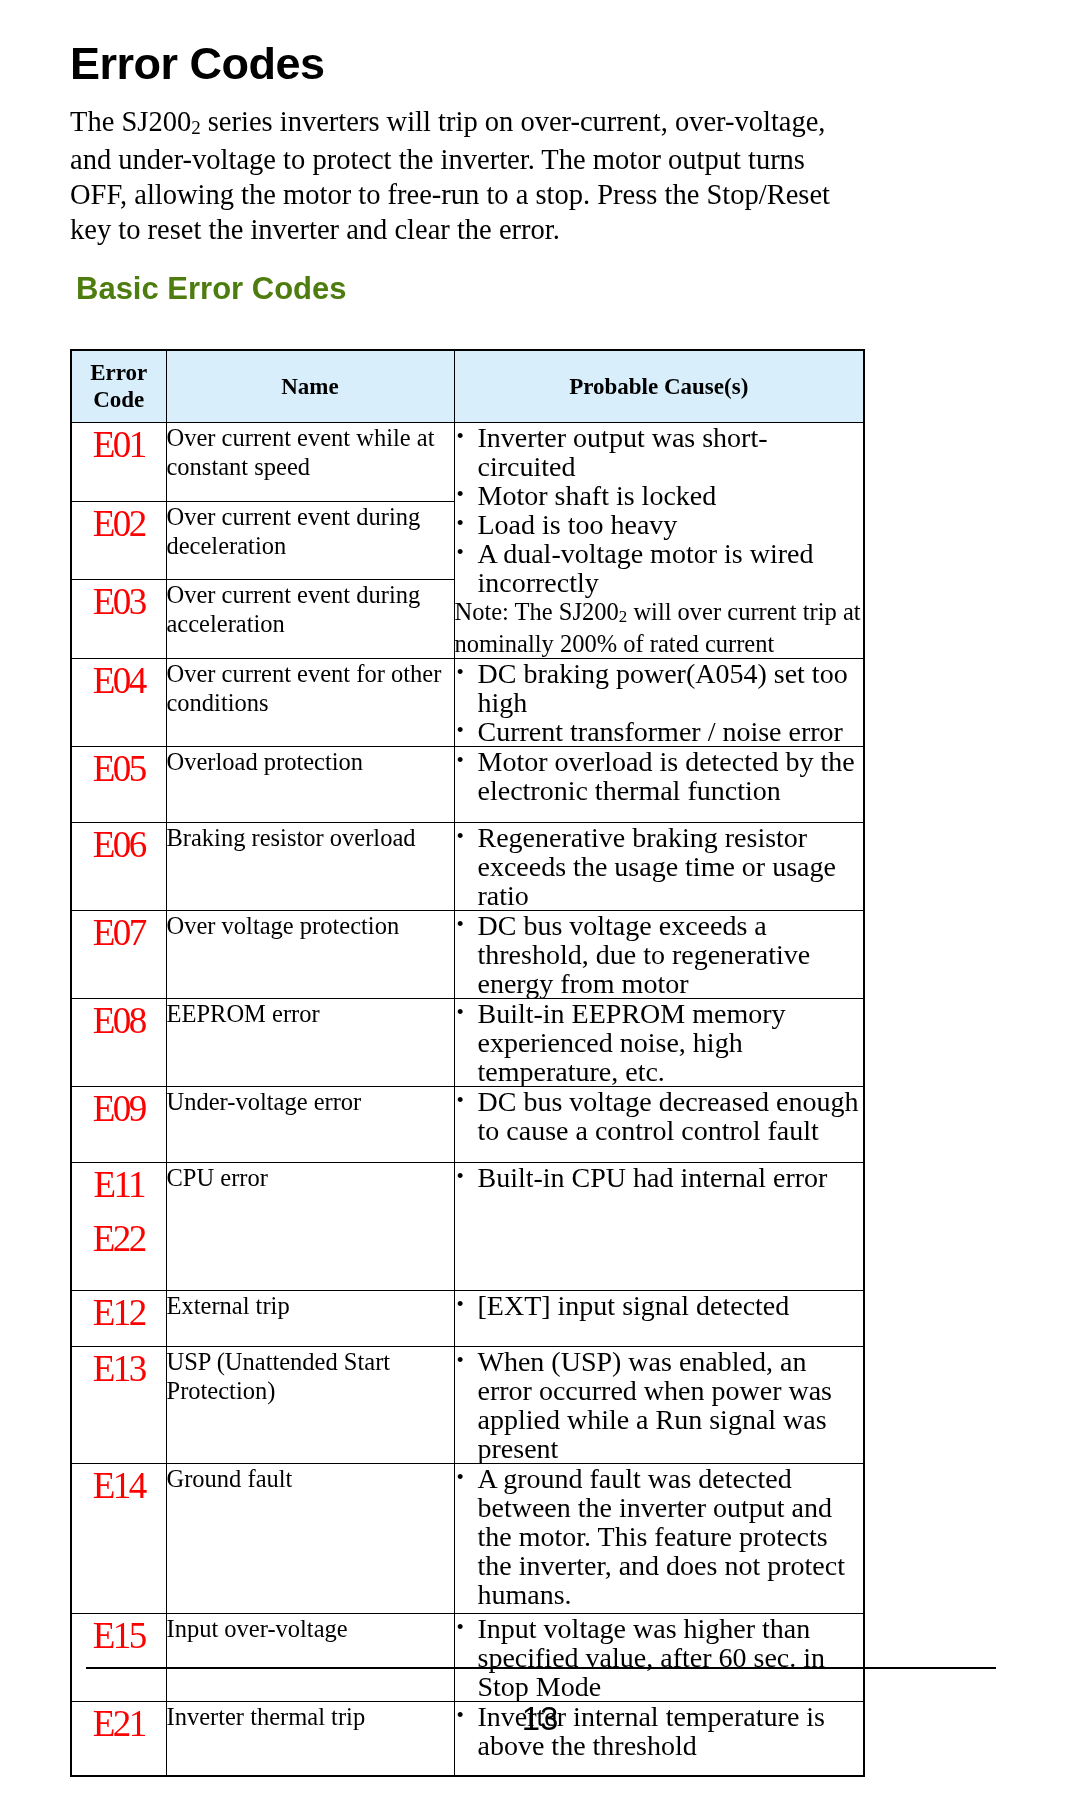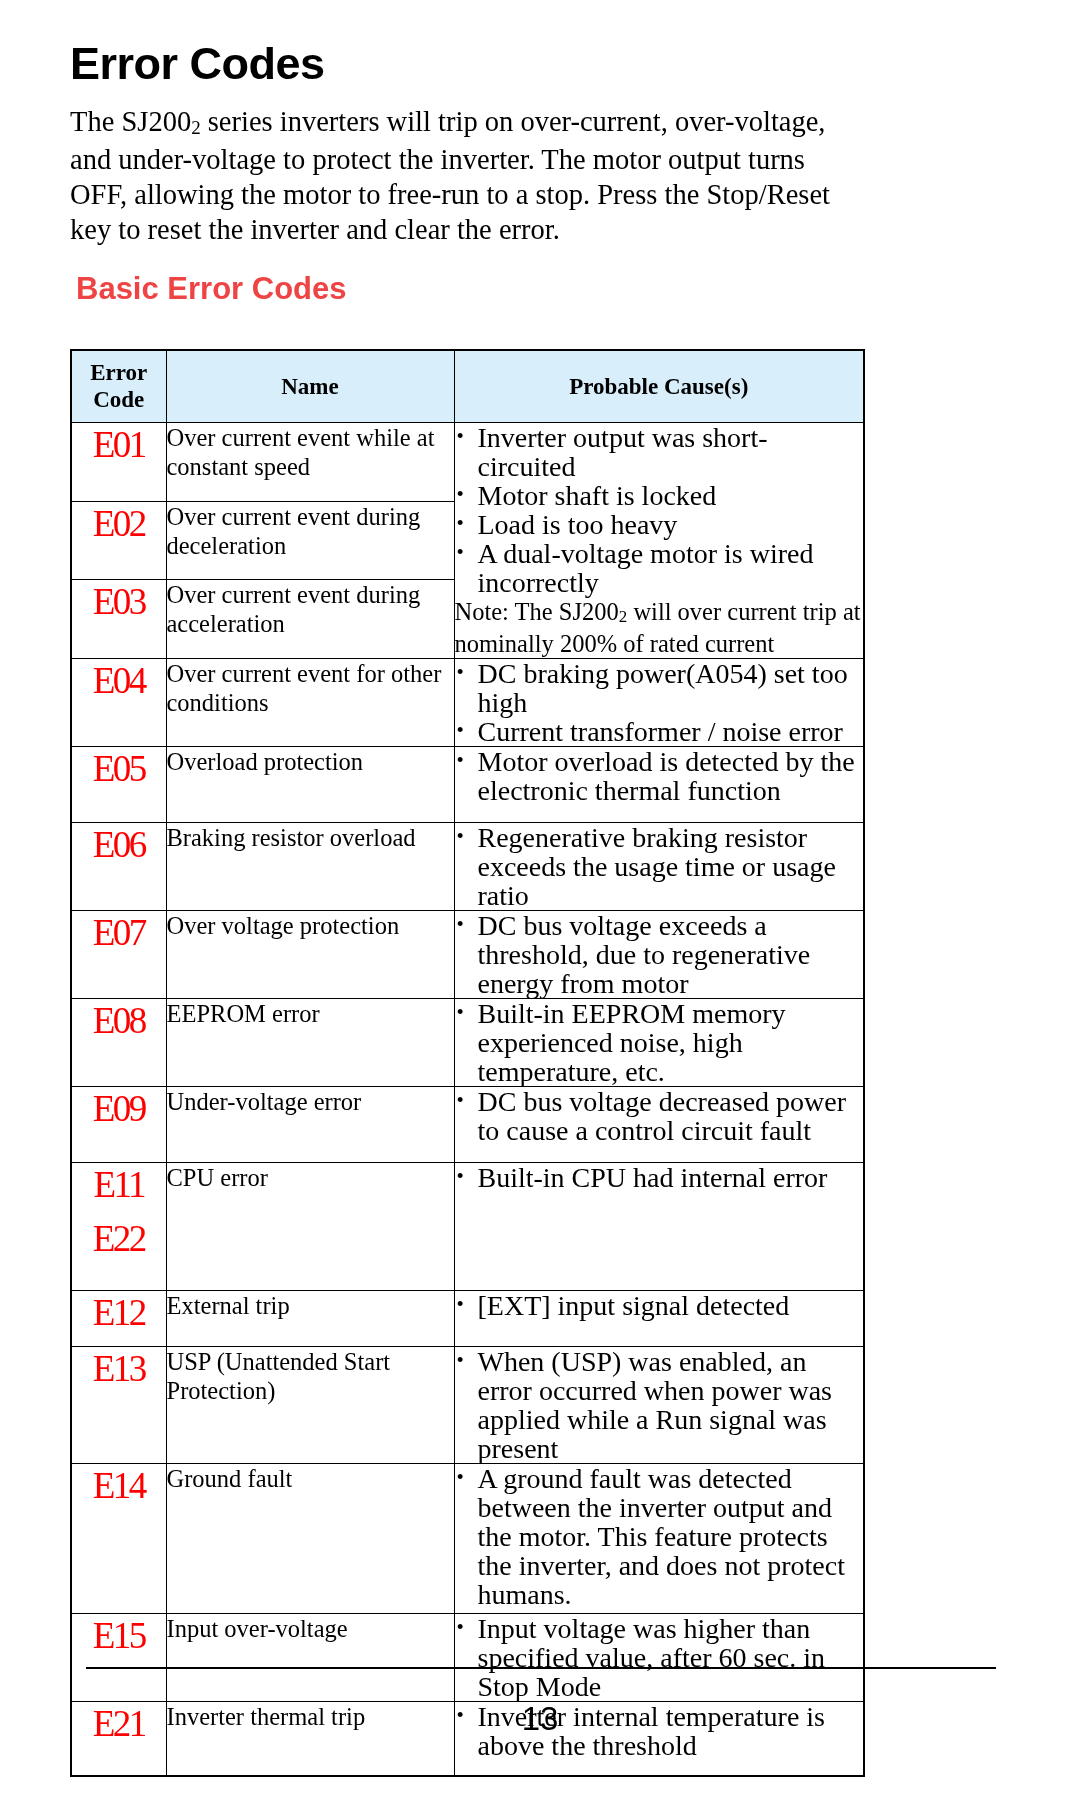--- a/index.html
+++ b/index.html
@@ -56,21 +56,21 @@
     top: 3px;
   }
 
   h2.sub-title {
     font-family: "Liberation Sans", "DejaVu Sans", sans-serif;
     font-weight: bold;
     font-size: 31px;
     line-height: 36px;
     margin: 24px 0 0 6px;
     padding: 0;
-    color: #ef4444;
+    color: #4d7c0f;
   }
 
   .table-wrap {
     margin-top: 42px;
     width: 793px;
   }
 
   table.errtable {
     border-collapse: collapse;
     width: 793px;
@@ -328,21 +328,21 @@
             </tr>
             <tr style="height: 76px;">
               <td class="code-cell">
                 <span class="code-text">E09</span>
               </td>
               <td class="name-cell">
                 <span class="name-line">Under-voltage error</span>
               </td>
               <td class="cause-cell">
                 <ul class="causes">
-                  <li>DC bus voltage decreased power to cause a control circuit fault</li>
+                  <li>DC bus voltage decreased enough to cause a control control fault</li>
                 </ul>
               </td>
             </tr>
             <tr style="height: 128px;">
               <td class="code-cell">
                 <span class="code-text">E11</span>
                 <span class="code-text second">E22</span>
               </td>
               <td class="name-cell">
                 <span class="name-line">CPU error</span>

